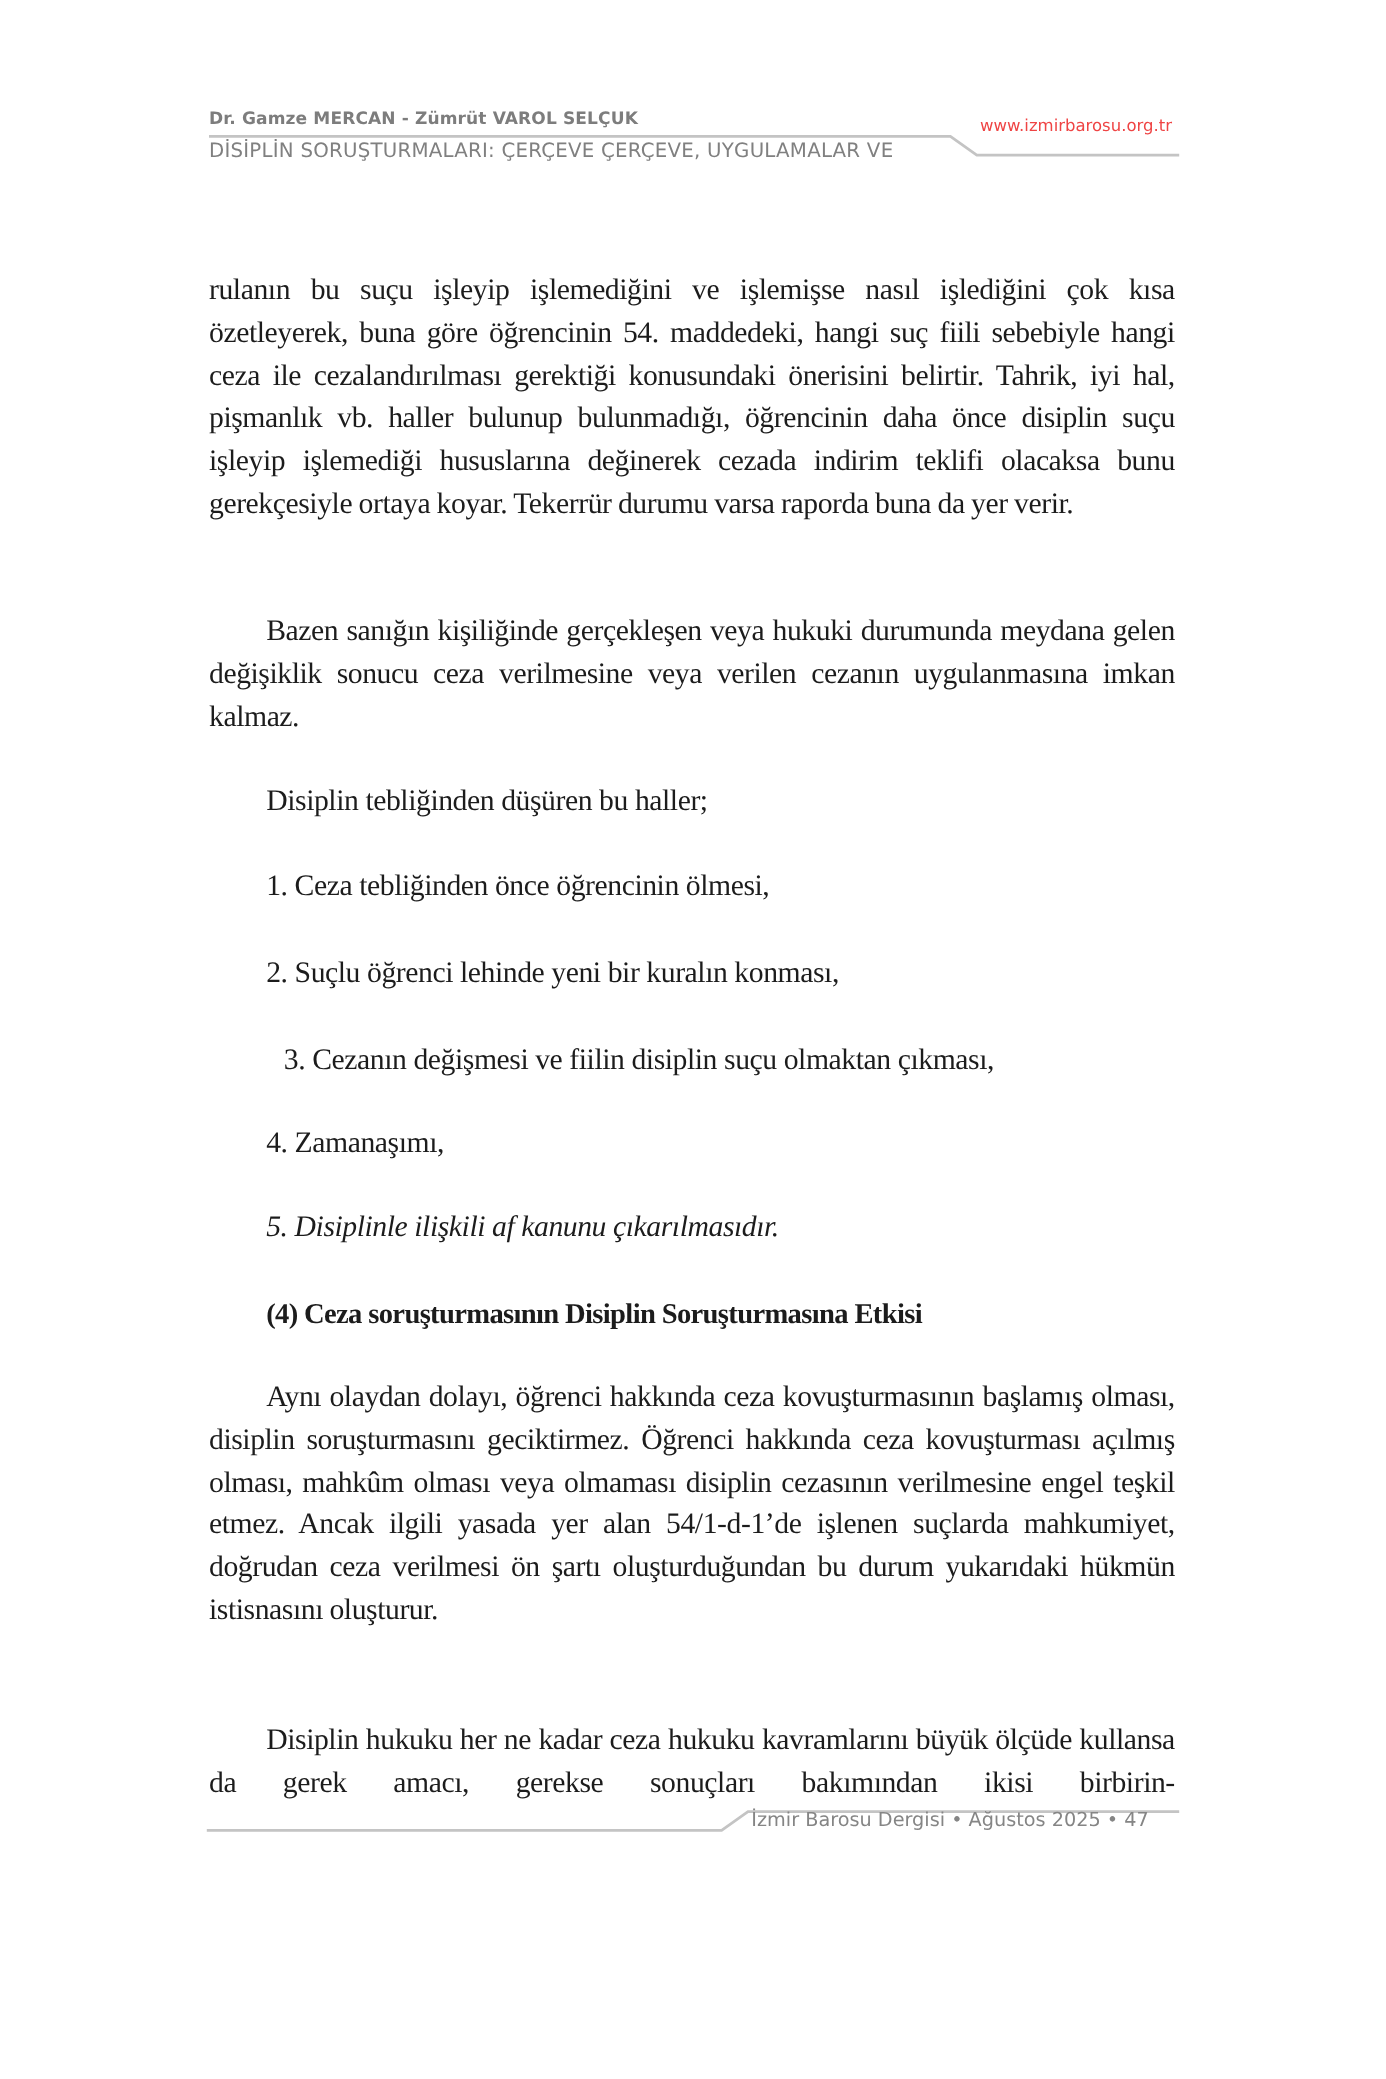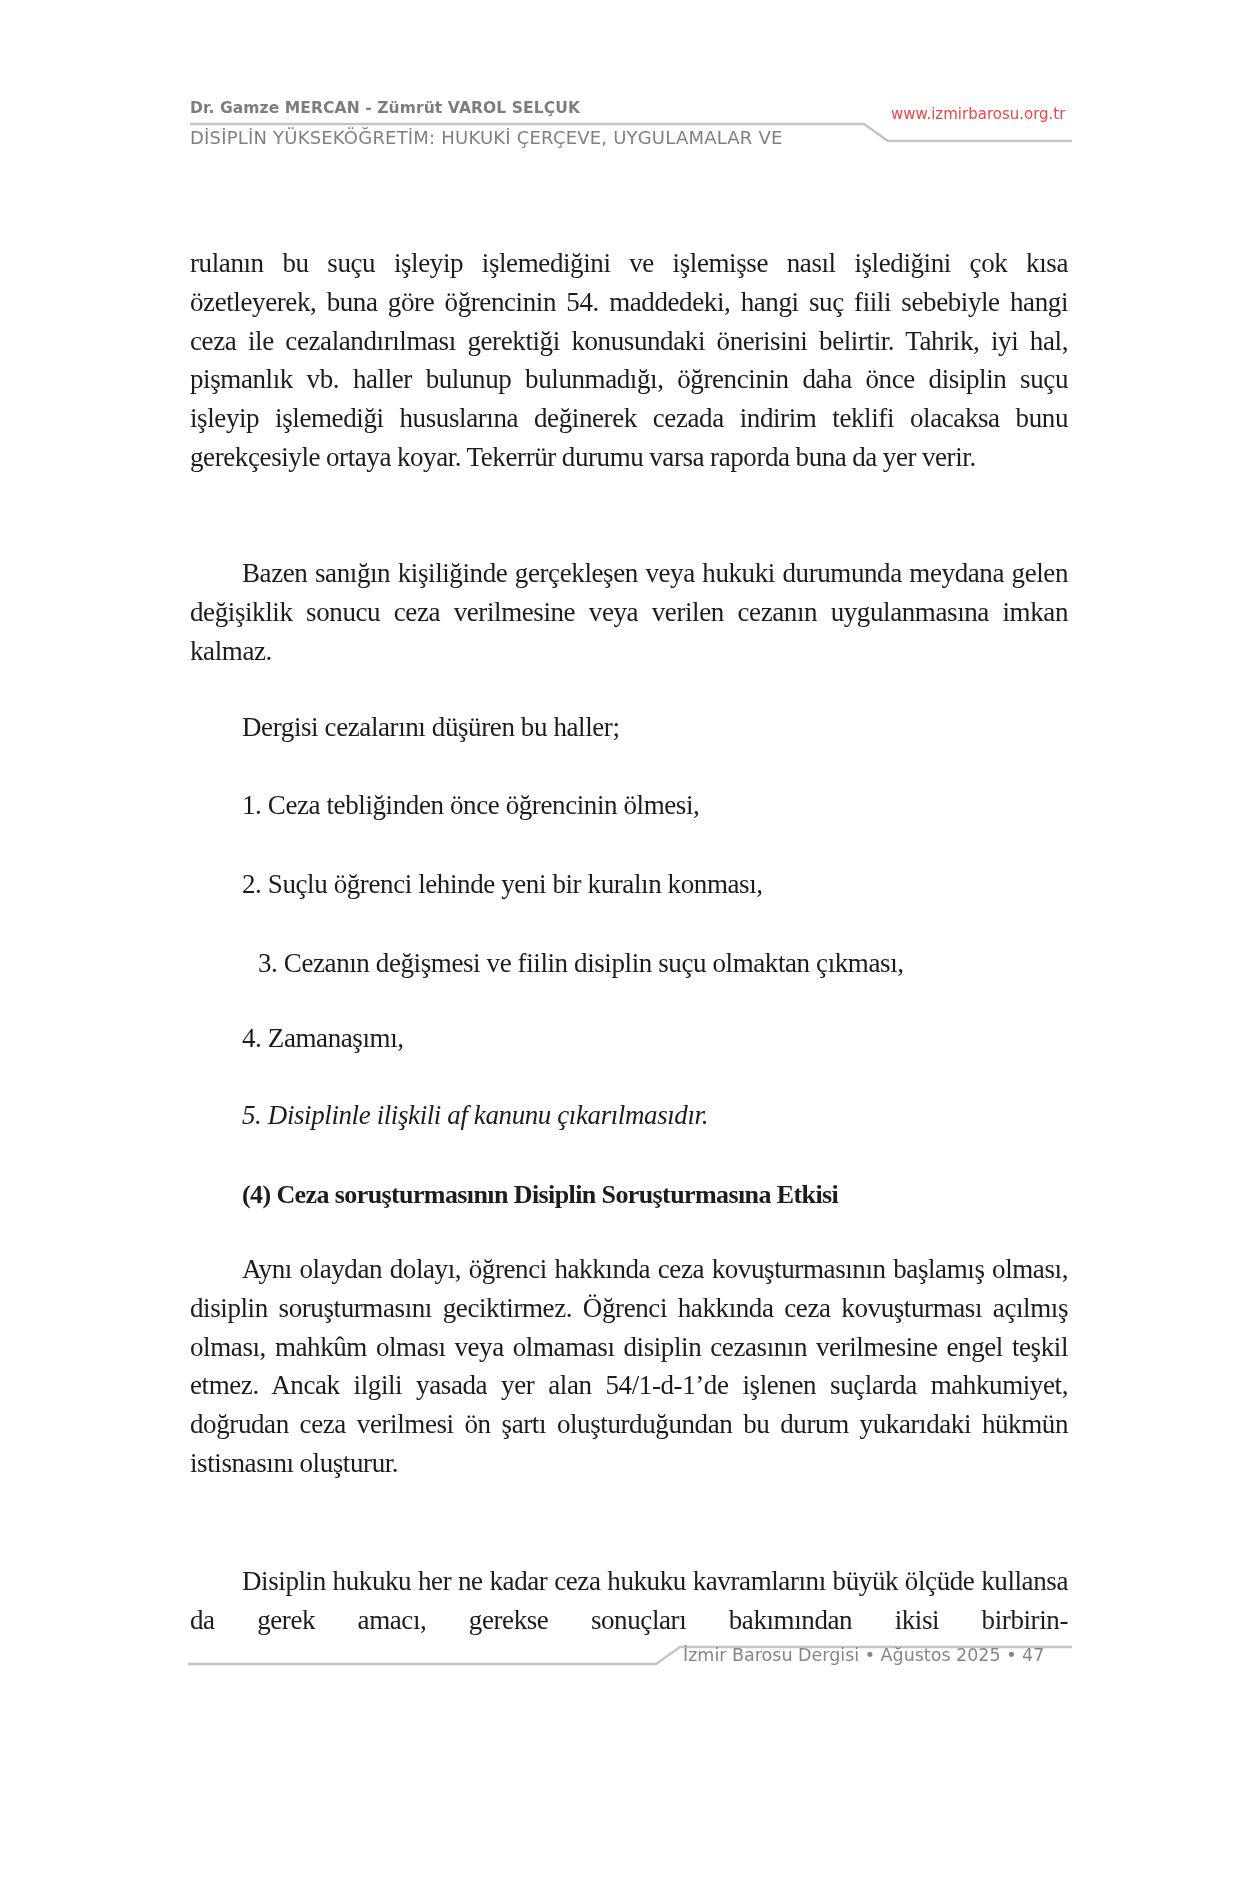--- a/index.html
+++ b/index.html
@@ -17,29 +17,29 @@
 </head>
 <body>
 
 <svg class="rule-svg" width="1260" height="1890" viewBox="0 0 1260 1890">
   <polyline points="190,124 864,124 888,141 1072,141" fill="none" stroke="#c4c4c4" stroke-width="2.5"></polyline>
   <polyline points="188,1664 656,1664 680,1647 1072,1647" fill="none" stroke="#c4c4c4" stroke-width="2.5"></polyline>
 </svg>
 
 <div class="hdr-author">Dr. Gamze MERCAN - Zümrüt VAROL SELÇUK</div>
 <div class="hdr-title">
-  <div>DİSİPLİN YÜKSEKÖĞRETİM: HUKUKİ ÇERÇEVE, UYGULAMALAR VE</div>
+  <div>DİSİPLİN SORUŞTURMALARI: ÇERÇEVE ÇERÇEVE, UYGULAMALAR VE</div>
 </div>
 <div class="hdr-url">www.izmirbarosu.org.tr</div>
 
 <p class="body-text" style="top:244px; margin:0;"><span>rulanın bu suçu işleyip işlemediğini ve işlemişse nasıl işlediğini çok kısa özetleyerek, buna göre öğrencinin 54. maddedeki, hangi suç fiili sebebiyle hangi ceza ile cezalandırılması gerektiği konusundaki önerisini belirtir. Tahrik, iyi hal, pişmanlık vb. haller bulunup bulunmadığı, öğrencinin daha önce disiplin suçu işleyip işlemediği hususlarına değinerek cezada indirim teklifi olacaksa bunu gerekçesiyle ortaya koyar. Tekerrür durumu varsa raporda buna da yer verir.</span></p>
 
 <p class="body-text indent" style="top:554px; margin:0;"><span>Bazen sanığın kişiliğinde gerçekleşen veya hukuki durumunda meydana gelen değişiklik sonucu ceza verilmesine veya verilen cezanın uygulanmasına imkan kalmaz.</span></p>
 
-<div class="plain" style="top:708px;">Dergisi cezalarını düşüren bu haller;</div>
+<div class="plain" style="top:708px;">Disiplin tebliğinden düşüren bu haller;</div>
 
 <div class="plain" style="top:786px;">1. Ceza tebliğinden önce öğrencinin ölmesi,</div>
 <div class="plain" style="top:865px;">2. Suçlu öğrenci lehinde yeni bir kuralın konması,</div>
 <div class="plain" style="top:944px;margin-left:16px;">3. Cezanın değişmesi ve fiilin disiplin suçu olmaktan çıkması,</div>
 <div class="plain" style="top:1019px;">4. Zamanaşımı,</div>
 <div class="plain" style="top:1096px;font-style:italic;">5. Disiplinle ilişkili af kanunu çıkarılmasıdır.</div>
 
 <div class="heading" style="top:1176px;">(4) Ceza soruşturmasının Disiplin Soruşturmasına Etkisi</div>
 
 <p class="body-text indent" style="top:1250px; margin:0;"><span>Aynı olaydan dolayı, öğrenci hakkında ceza kovuşturmasının başlamış olması, disiplin soruşturmasını geciktirmez. Öğrenci hakkında ceza kovuşturması açılmış olması, mahkûm olması veya olmaması disiplin cezasının verilmesine engel teşkil etmez. Ancak ilgili yasada yer alan 54/1-d-1’de işlenen suçlarda mahkumiyet, doğrudan ceza verilmesi ön şartı oluşturduğundan bu durum yukarıdaki hükmün istisnasını oluşturur.</span></p>

